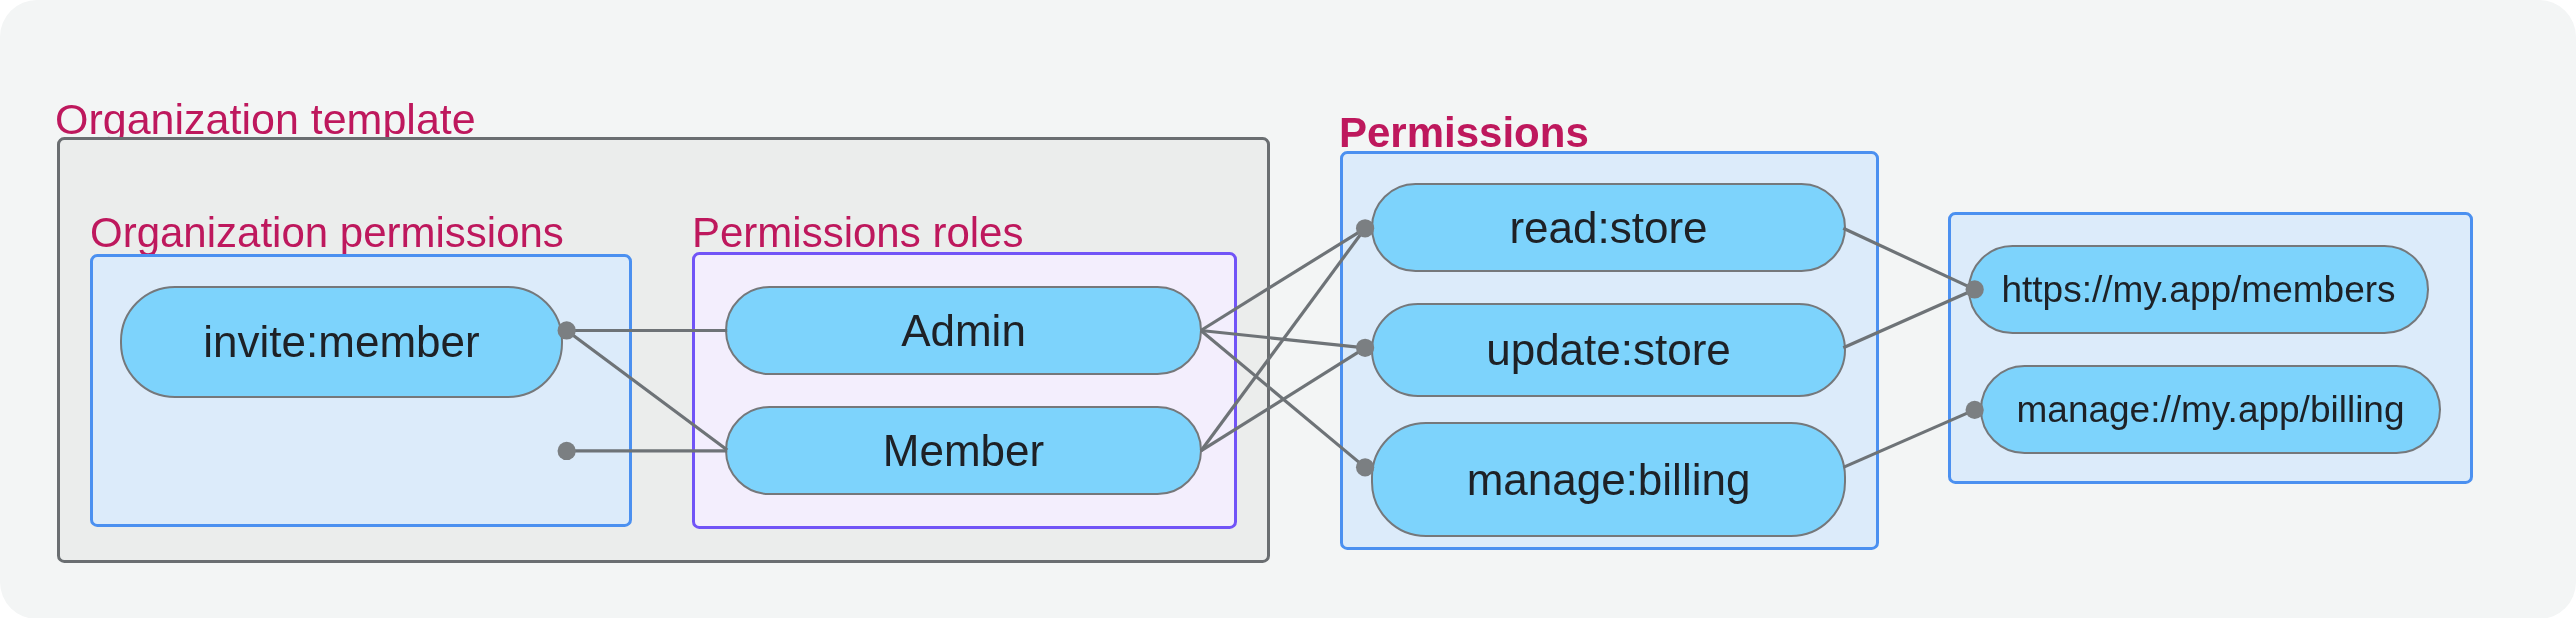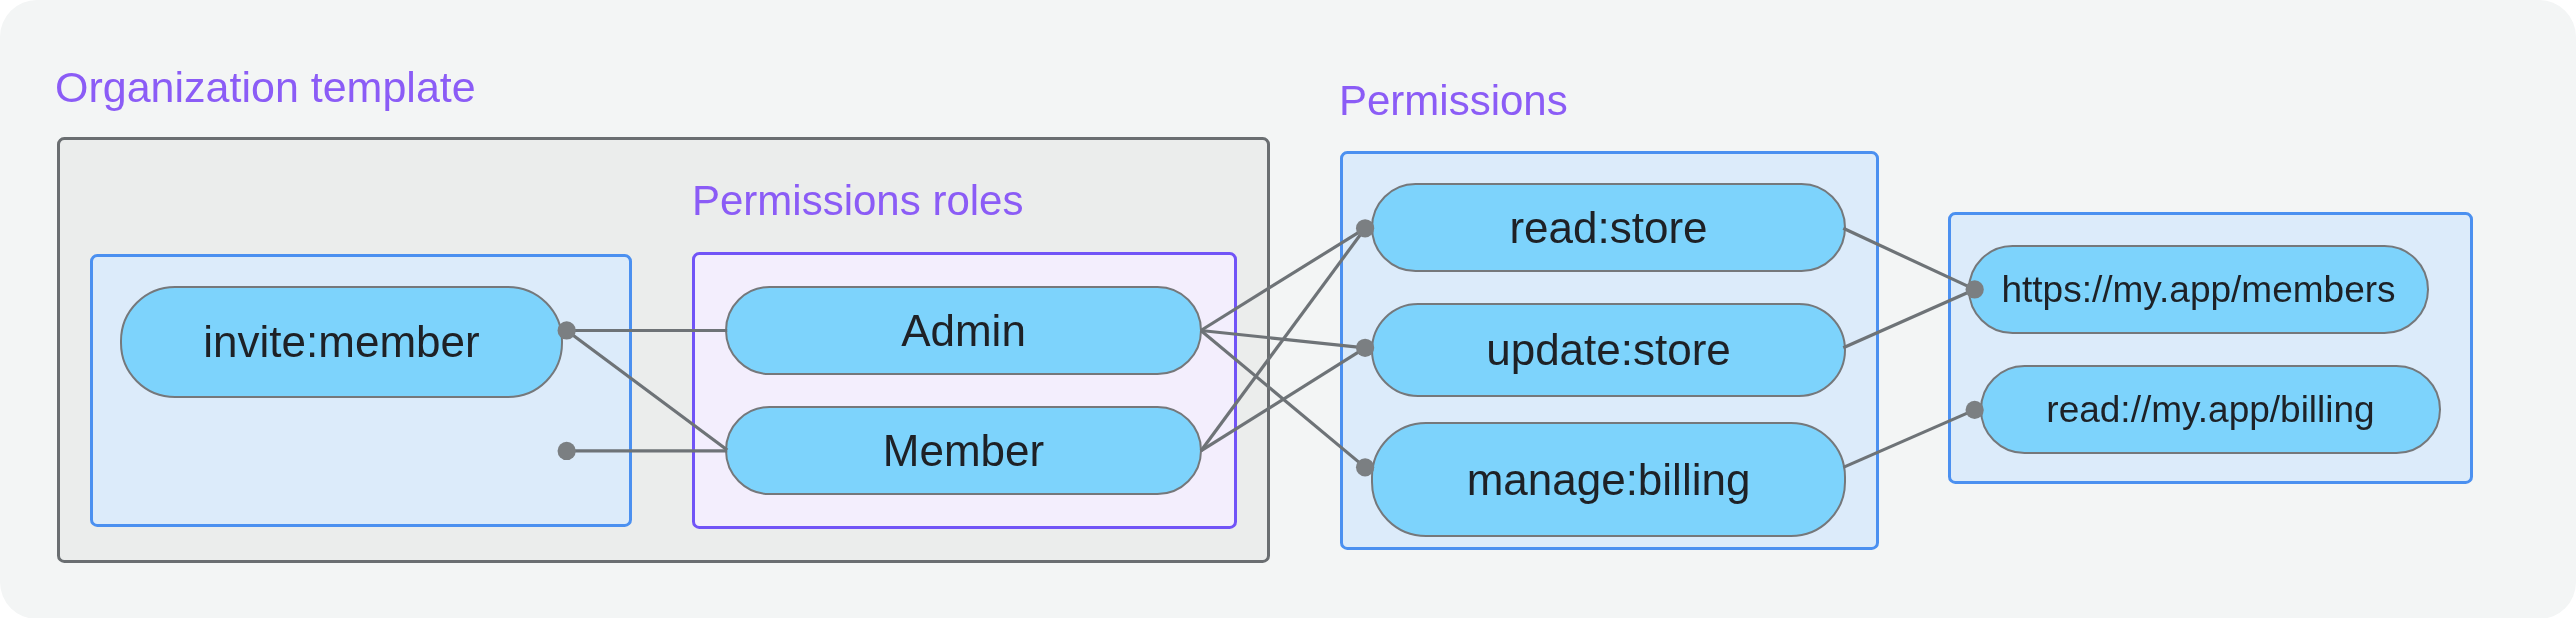--- a/index.html
+++ b/index.html
@@ -13,23 +13,24 @@
     width: 2576px;
     height: 619px;
     background: #f3f5f5;
     border-radius: 37px;
     overflow: hidden;
   }
   .lbl {
     position: absolute;
     font-size: 42px;
     line-height: 1.1;
-    color: #8b5cf6;
+    color: #be185d;
     letter-spacing: 0px;
     white-space: nowrap;
+    margin-top: 32px;
   }
   .box {
     position: absolute;
     box-sizing: border-box;
     border-radius: 7.3px;
   }
   .box.gray {
     background: #ebedec;
     border: 3.7px solid #6a6e71;
   }
@@ -66,37 +67,38 @@
 </style>
 </head>
 <body>
 
 <div class="canvas">
 
   <div class="lbl" style="left:55px; top:64px; font-size:43px;">Organization template</div>
 
   <div class="box gray" style="left:57px; top:137px; width:1213px; height:426px;"></div>
 
+  <div class="lbl" style="left:90px; top:178px;">Organization permissions</div>
   <div class="box blue" style="left:90px; top:254px; width:542px; height:273px;"></div>
   <div class="pill" style="left:120px; top:286px; width:443px; height:112px;">invite:member</div>
 
   <div class="lbl" style="left:692px; top:178px;">Permissions roles</div>
   <div class="box purple" style="left:692px; top:252px; width:545px; height:277px;"></div>
   <div class="pill" style="left:725px; top:406px; width:477px; height:89px;">Member</div>
   <div class="pill" style="left:725px; top:286px; width:477px; height:89px;">Admin</div>
 
-  <div class="lbl" style="left:1339px; top:78px;">Permissions</div>
+  <div class="lbl" style="left:1339px; top:78px;font-weight:bold;">Permissions</div>
   <div class="box blue" style="left:1340px; top:151px; width:539px; height:399px;"></div>
   <div class="pill" style="left:1371px; top:183px; width:475px; height:89px;">read:store</div>
   <div class="pill" style="left:1371px; top:303px; width:475px; height:94px;">update:store</div>
   <div class="pill" style="left:1371px; top:422px; width:475px; height:115px;">manage:billing</div>
 
   <div class="box blue" style="left:1948px; top:212px; width:525px; height:272px;"></div>
   <div class="pill url" style="left:1968px; top:245px; width:461px; height:89px;">https://my.app/members</div>
-  <div class="pill url" style="left:1980px; top:365px; width:461px; height:89px;">read://my.app/billing</div>
+  <div class="pill url" style="left:1980px; top:365px; width:461px; height:89px;">manage://my.app/billing</div>
 
   <svg class="overlay" width="2576" height="619" viewBox="0 0 2823 678">
     <g stroke="#6e7377" stroke-width="3.5" fill="none">
       <line x1="621" y1="362" x2="797" y2="362"></line>
       <line x1="621" y1="362" x2="797" y2="493"></line>
       <line x1="621" y1="494" x2="797" y2="494"></line>
       <line x1="1316" y1="362" x2="1496" y2="250"></line>
       <line x1="1316" y1="362" x2="1496" y2="381"></line>
       <line x1="1316" y1="362" x2="1496" y2="512"></line>
       <line x1="1316" y1="494" x2="1496" y2="250"></line>

